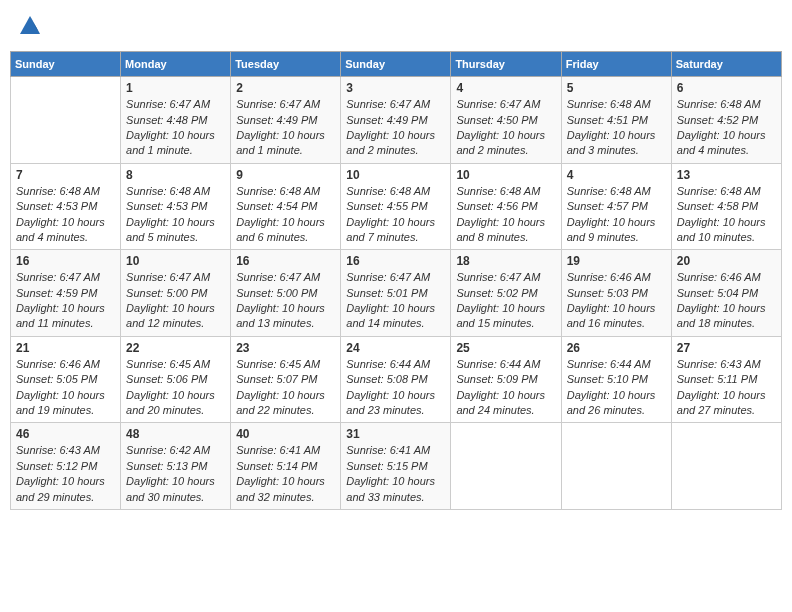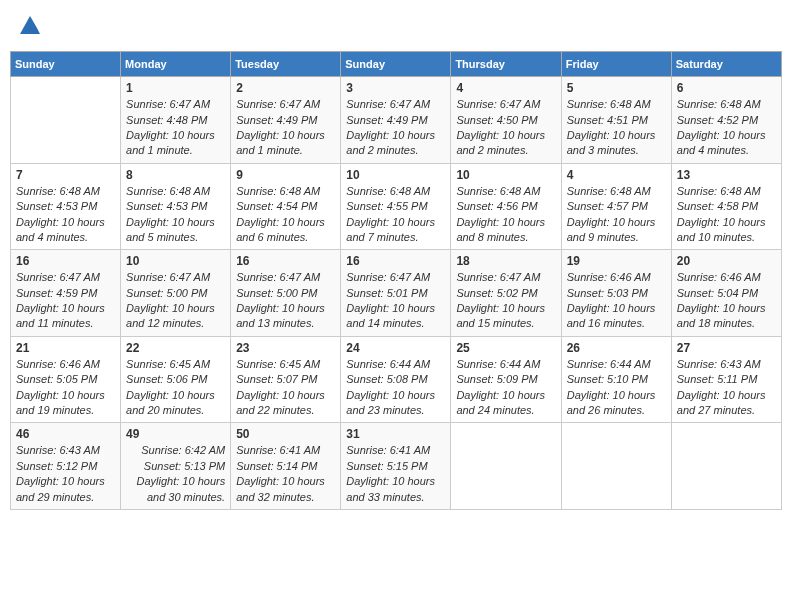--- a/index.html
+++ b/index.html
@@ -297,27 +297,27 @@
         </td>
       </tr>
       <tr>
         <td>
           <span class="day-num">46</span>
           <div class="day-info" style="white-space: pre-line;">Sunrise: 6:43 AM
 Sunset: 5:12 PM
 Daylight: 10 hours and 29 minutes.</div>
         </td>
         <td>
-          <span class="day-num">49</span>
-          <div class="day-info" style="white-space: pre-line; text-align: right;">Sunrise: 6:42 AM
+          <span class="day-num">48</span>
+          <div class="day-info" style="white-space: pre-line;">Sunrise: 6:42 AM
 Sunset: 5:13 PM
 Daylight: 10 hours and 30 minutes.</div>
         </td>
         <td>
-          <span class="day-num">50</span>
+          <span class="day-num">40</span>
           <div class="day-info" style="white-space: pre-line;">Sunrise: 6:41 AM
 Sunset: 5:14 PM
 Daylight: 10 hours and 32 minutes.</div>
         </td>
         <td>
           <span class="day-num">31</span>
           <div class="day-info" style="white-space: pre-line;">Sunrise: 6:41 AM
 Sunset: 5:15 PM
 Daylight: 10 hours and 33 minutes.</div>
         </td>

